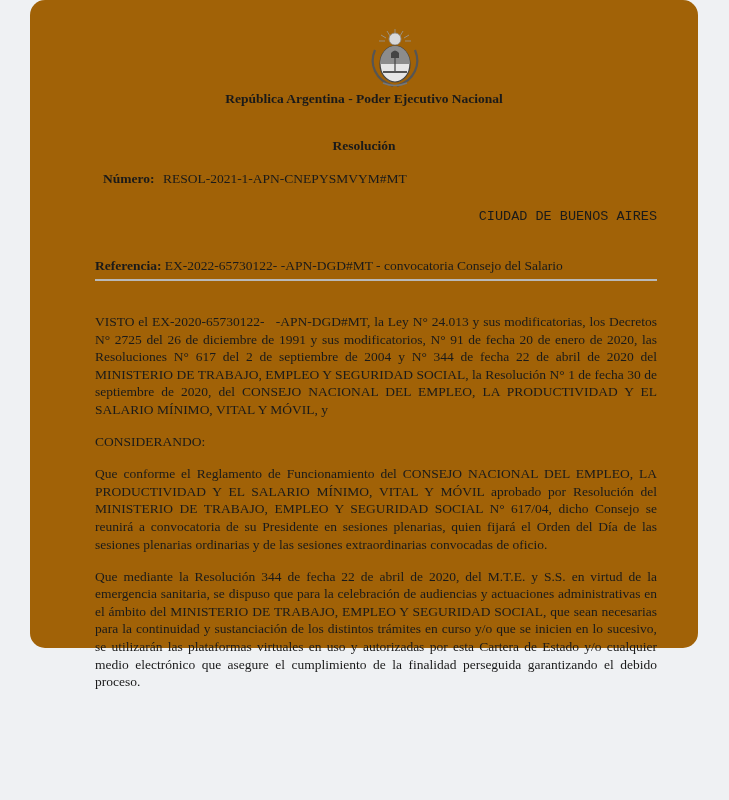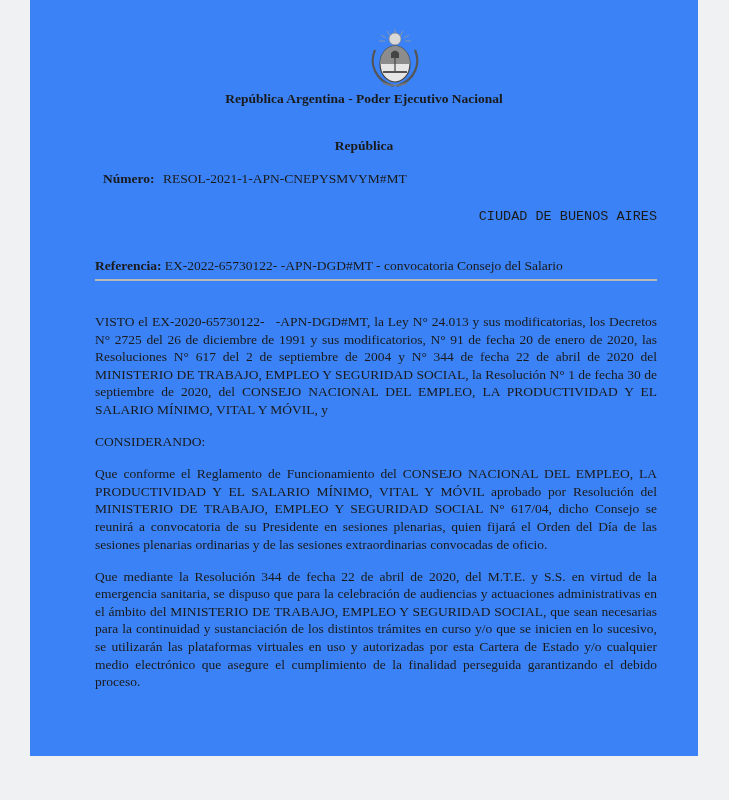--- a/index.html
+++ b/index.html
@@ -8,24 +8,25 @@
       width: 729px;
       height: 800px;
       overflow: hidden;
       background: #eff1f3;
     }
     .page {
       position: absolute;
       left: 30px;
       top: 0;
       width: 668px;
-      height: 756px;
-      background: #3b82f6;
+      height: 648px;
+      background: #a16207;
       font-family: "Liberation Serif", "DejaVu Serif", serif;
       color: #1a1a1a;
+      border-radius: 15px;
     }
     .crest {
       position: absolute;
       left: 335px;
       top: 28px;
       width: 60px;
       height: 62px;
     }
     .crest svg { width: 100%; height: 100%; }
     .hdr-title {
@@ -124,21 +125,21 @@
       <line x1="30" y1="30" x2="30" y2="44" stroke="#444" stroke-width="1.2"></line>
 
       <path d="M18 44 L42 44" stroke="#555" stroke-width="2"></path>
 
       <path d="M18 55 Q30 60 42 55" fill="none" stroke="#777" stroke-width="1.5"></path>
     </svg>
   </div>
 
   <div class="hdr-title">República Argentina - Poder Ejecutivo Nacional</div>
 
-  <div class="doc-type">República</div>
+  <div class="doc-type">Resolución</div>
 
   <div class="numero">
     <b>Número:</b>
     <span>RESOL-2021-1-APN-CNEPYSMVYM#MT</span>
   </div>
 
   <div class="place">
     <div>CIUDAD DE BUENOS AIRES</div>
   </div>
 

